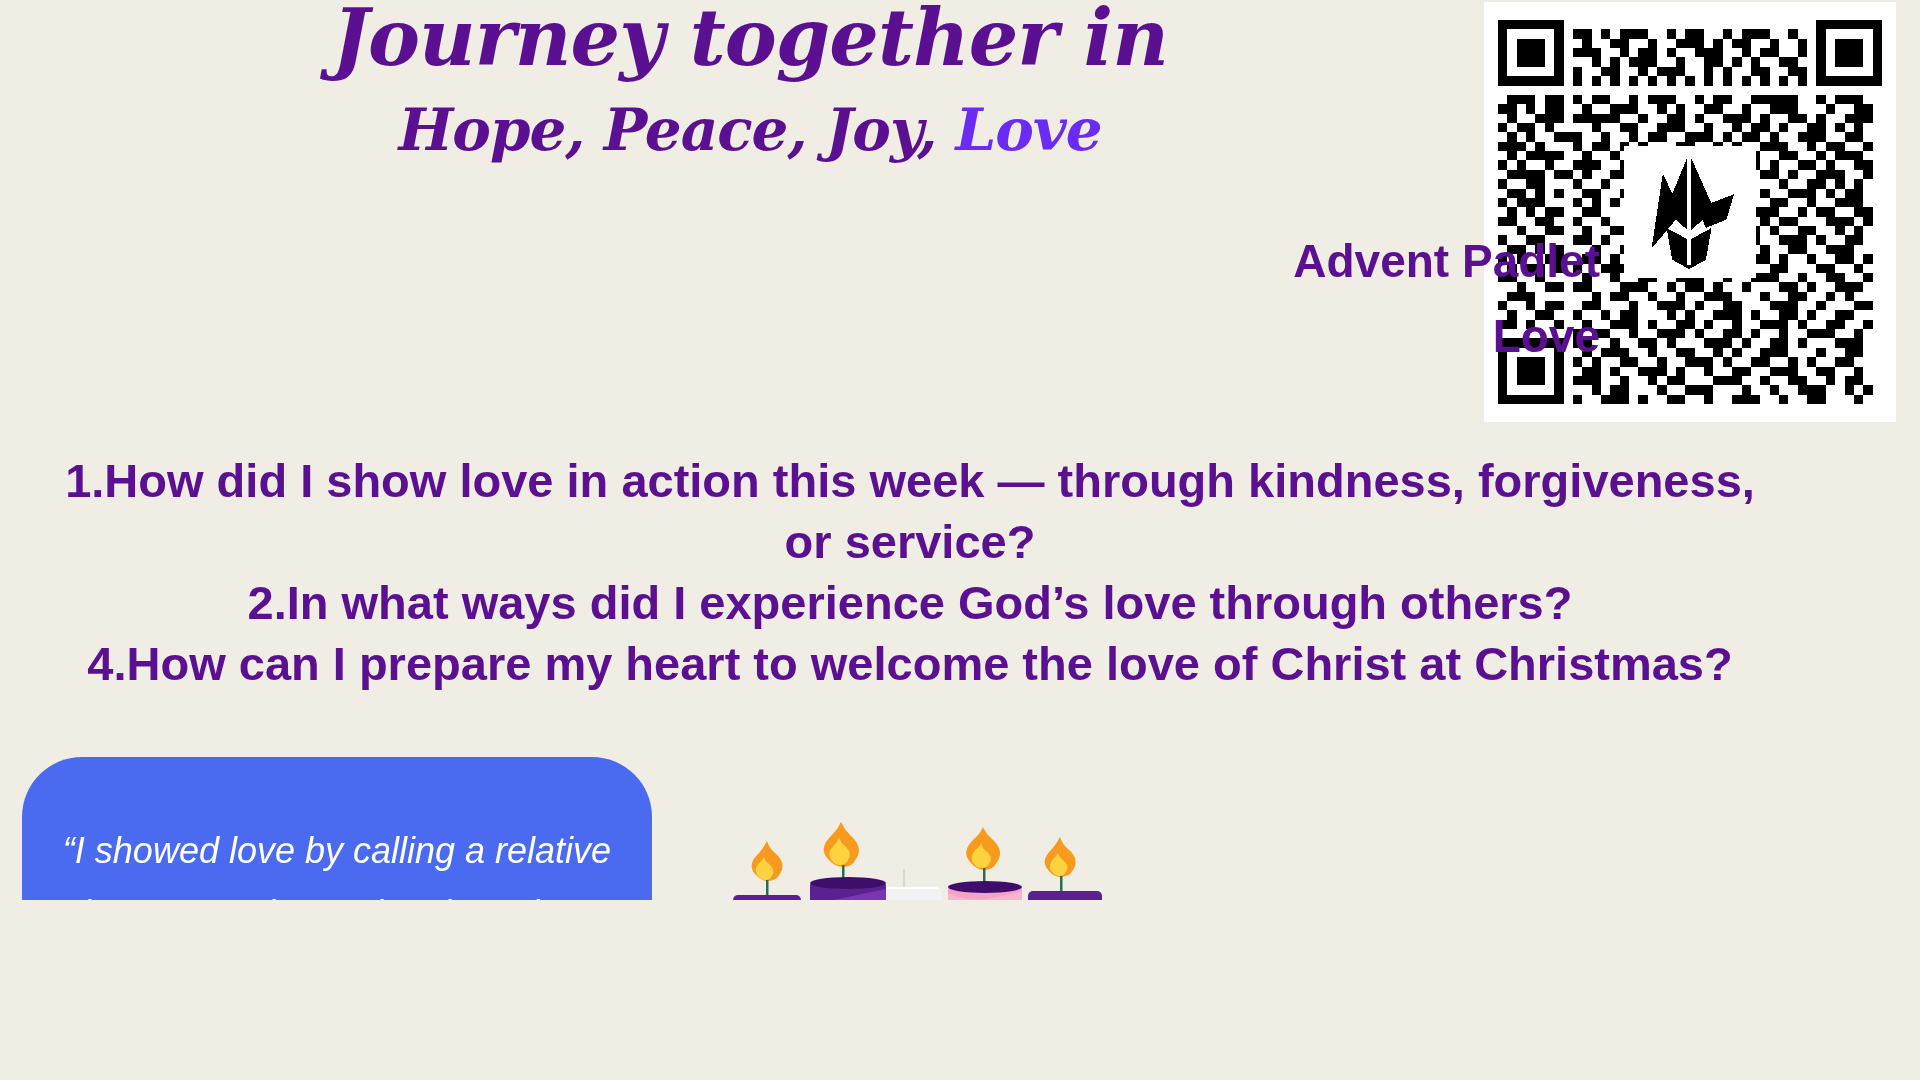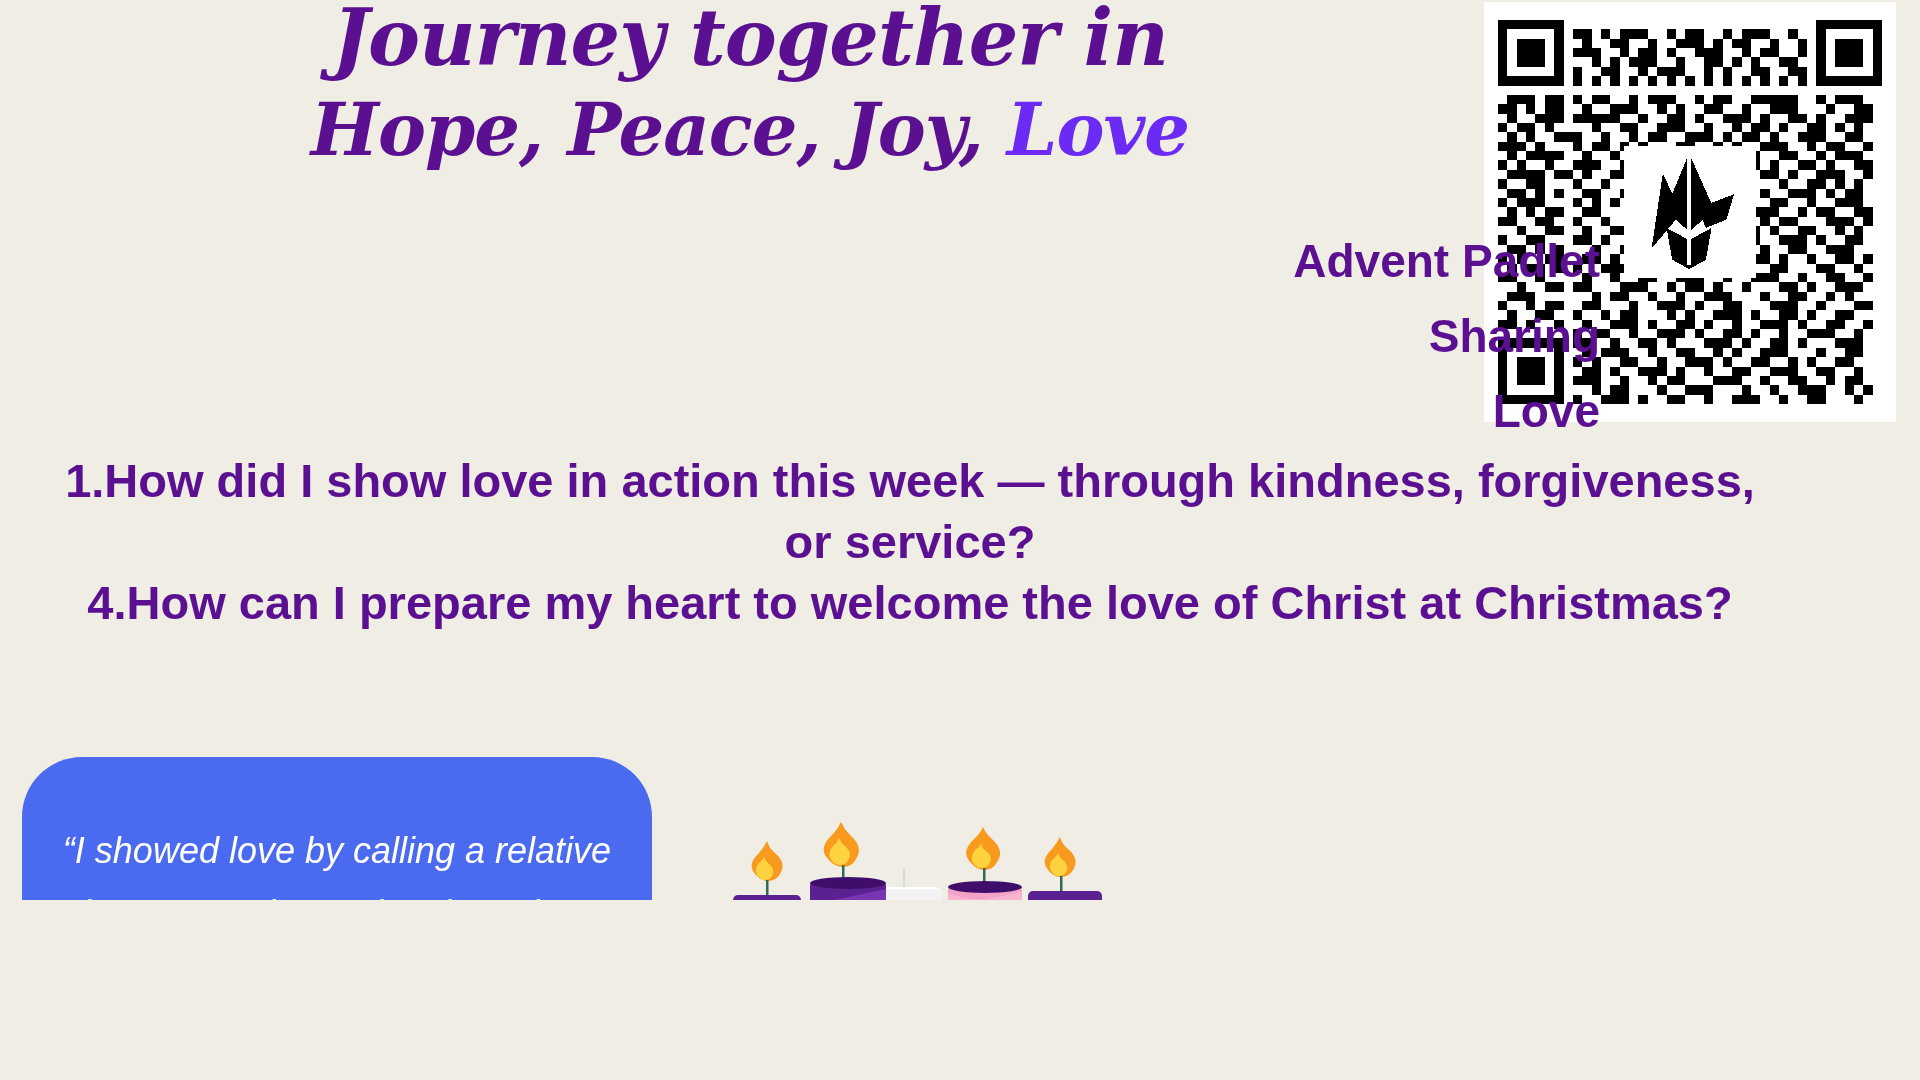--- a/index.html
+++ b/index.html
@@ -37,21 +37,21 @@
     font-style: italic;
     color: #5B1091;
     letter-spacing: -1px;
   }
   .title-line1 {
     font-size: 78px;
     line-height: 92px;
     white-space: nowrap;
   }
   .title-line2 {
-    font-size: 72px;
+    font-size: 58px;
     line-height: 92px;
     white-space: nowrap;
   }
   .title-love {
     color: #6B2BF5;
   }
 
   
   .qr-wrap {
     position: absolute;
@@ -586,26 +586,26 @@
         <path d="M17.6 16.4 L19.6 20.6 L16.4 24.4 Z"></path>
         <path d="M21.3 20.1 L25.2 18.6 L24.4 21.3 L22.2 22.2 Z"></path>
         <path d="M18.0 22.2 L20.4 23.5 L22.8 22.2 L22.2 25.6 L20.4 26.6 L18.6 25.6 Z"></path>
       </g>
       <rect x="20.2" y="14.2" width="0.45" height="12" fill="#ffffff"></rect>
     </svg>
   </div>
 
   <div class="sub-block">
     <div>Advent Padlet</div>
-    <div>Sharing</div>
     <div>Love</div>
   </div>
 
   <div class="questions">
     <span class="q-item">1.How did I show love in action this week — through kindness, forgiveness, or service?</span>
+    <span class="q-item">2.In what ways did I experience God’s love through others?</span>
     <span class="q-item">4.How can I prepare my heart to welcome the love of Christ at Christmas?</span>
   </div>
 
   <div class="bubble-tail"></div>
   <div class="bubble">
     <div class="bubble-text">“I showed love by calling a relative I haven’t spoken to in a long time.”</div>
   </div>
 
   <div class="wreath">
     <svg viewBox="0 0 500 275">

